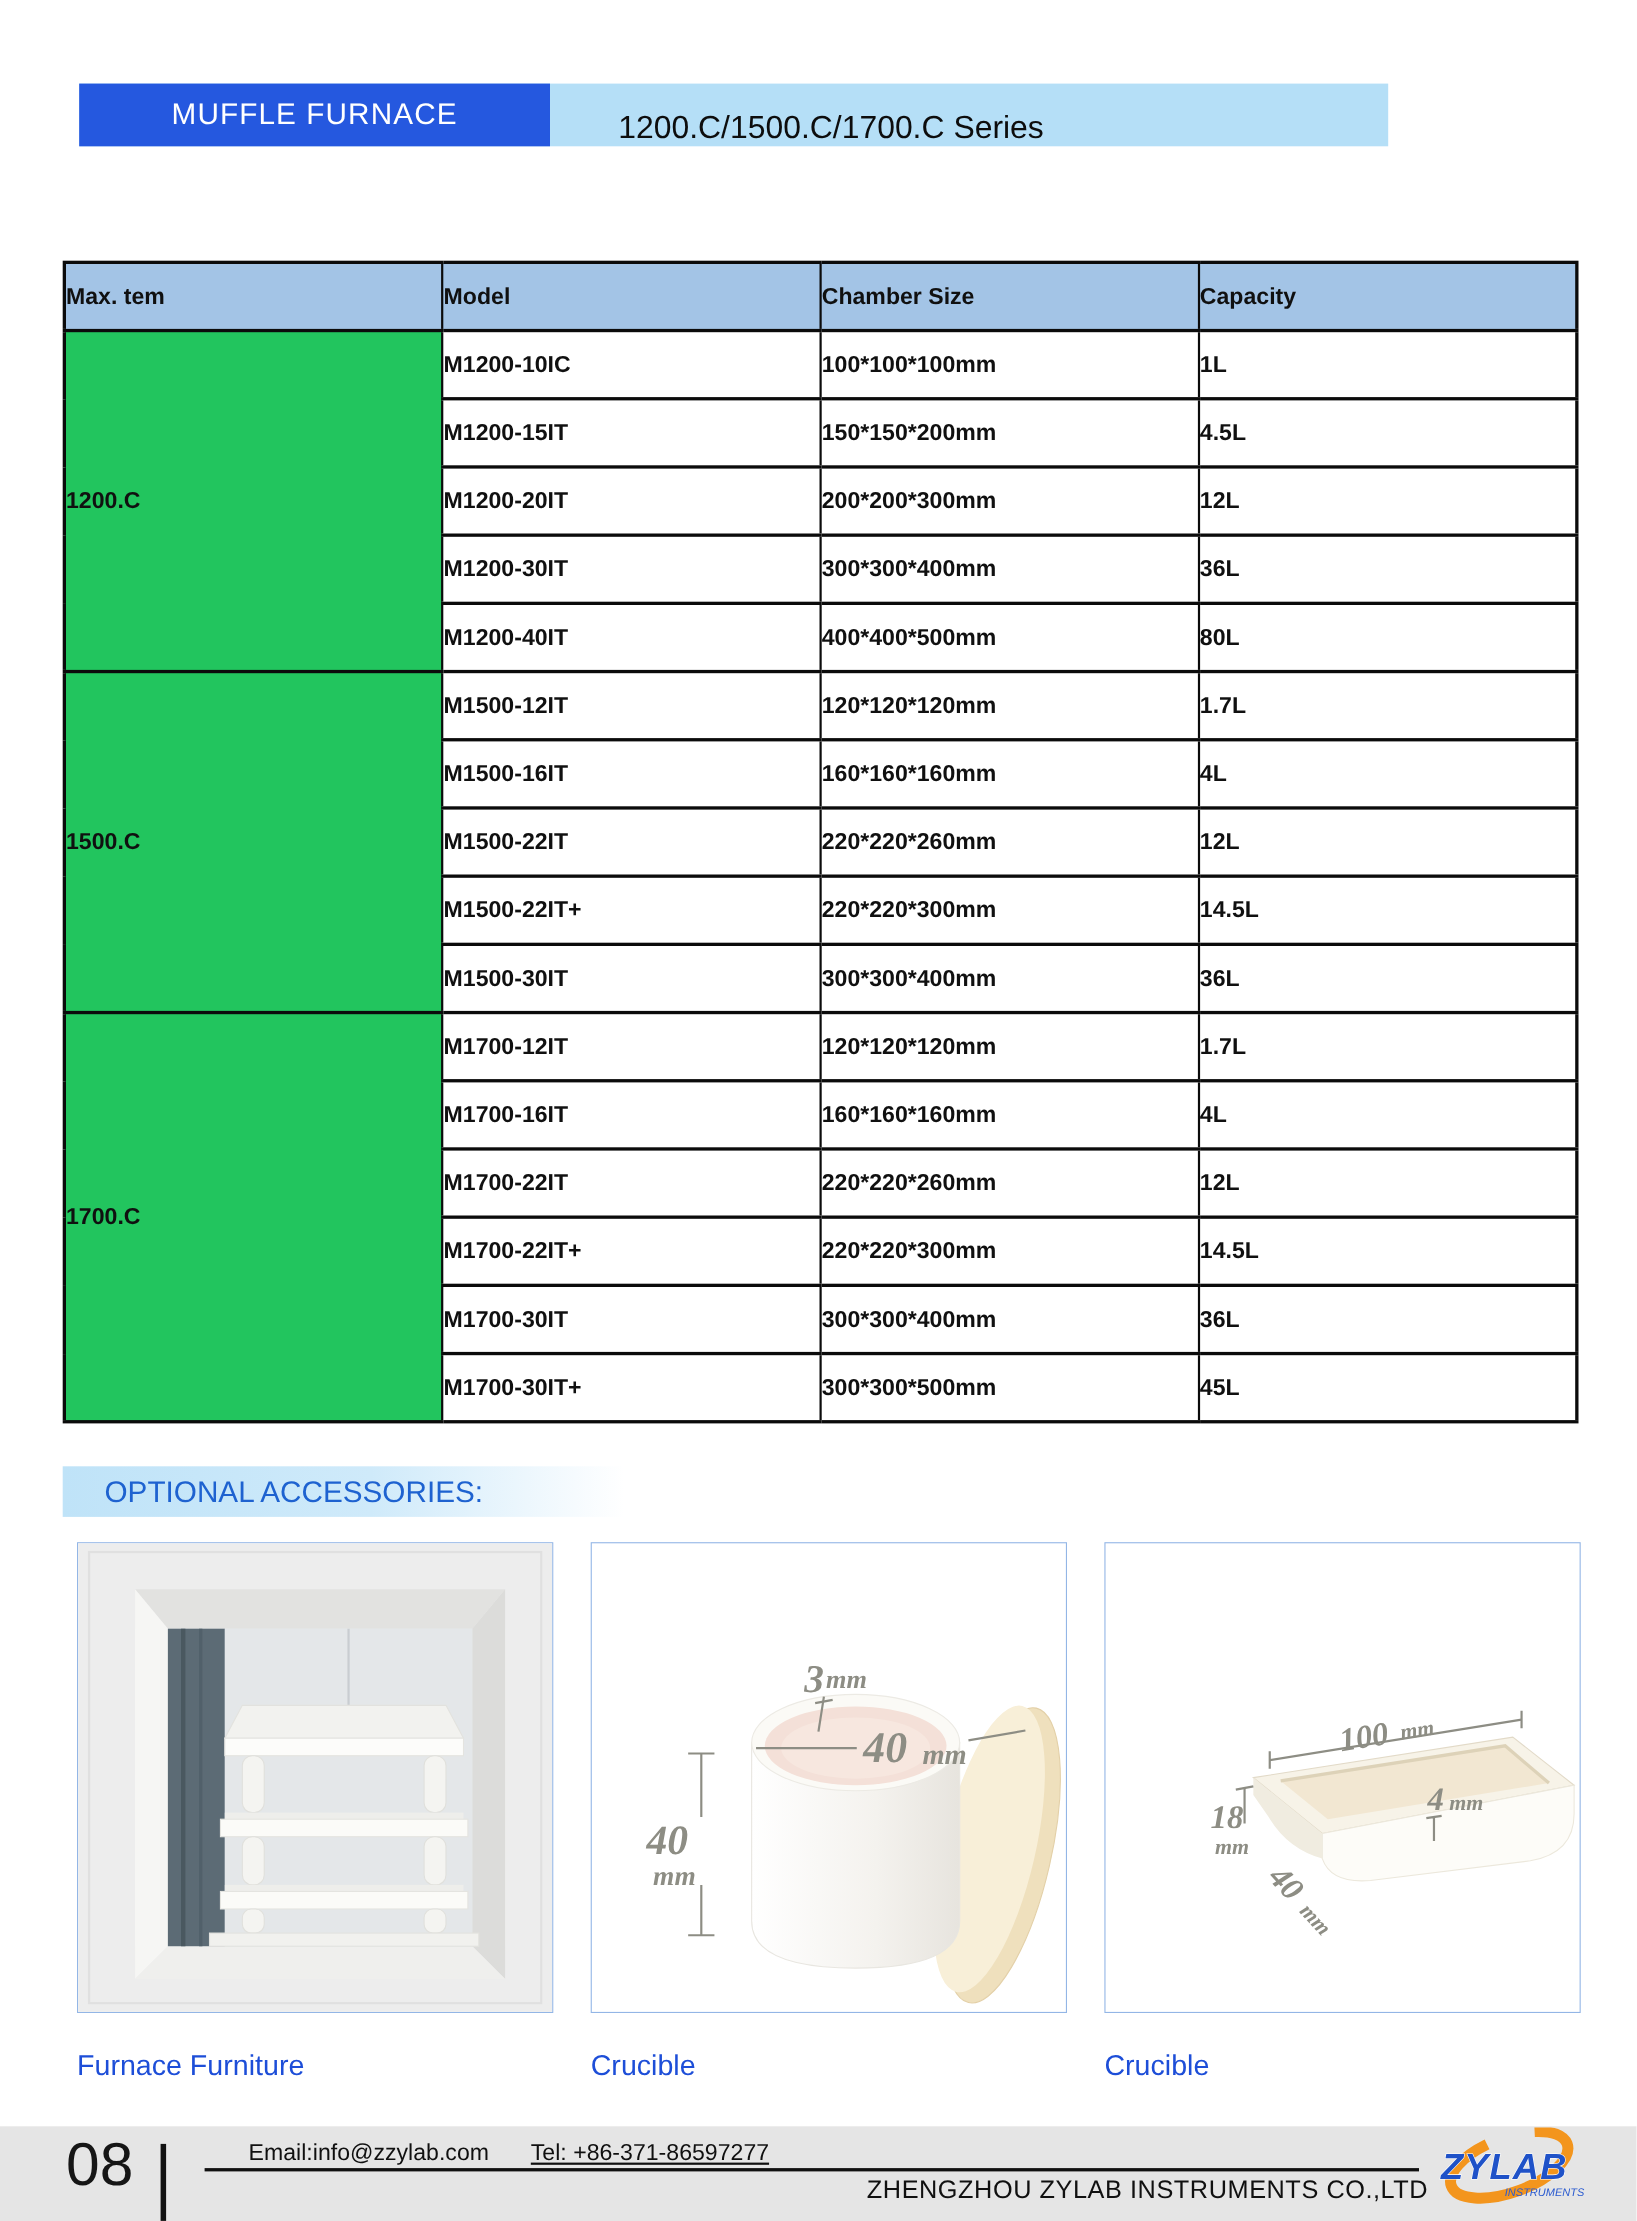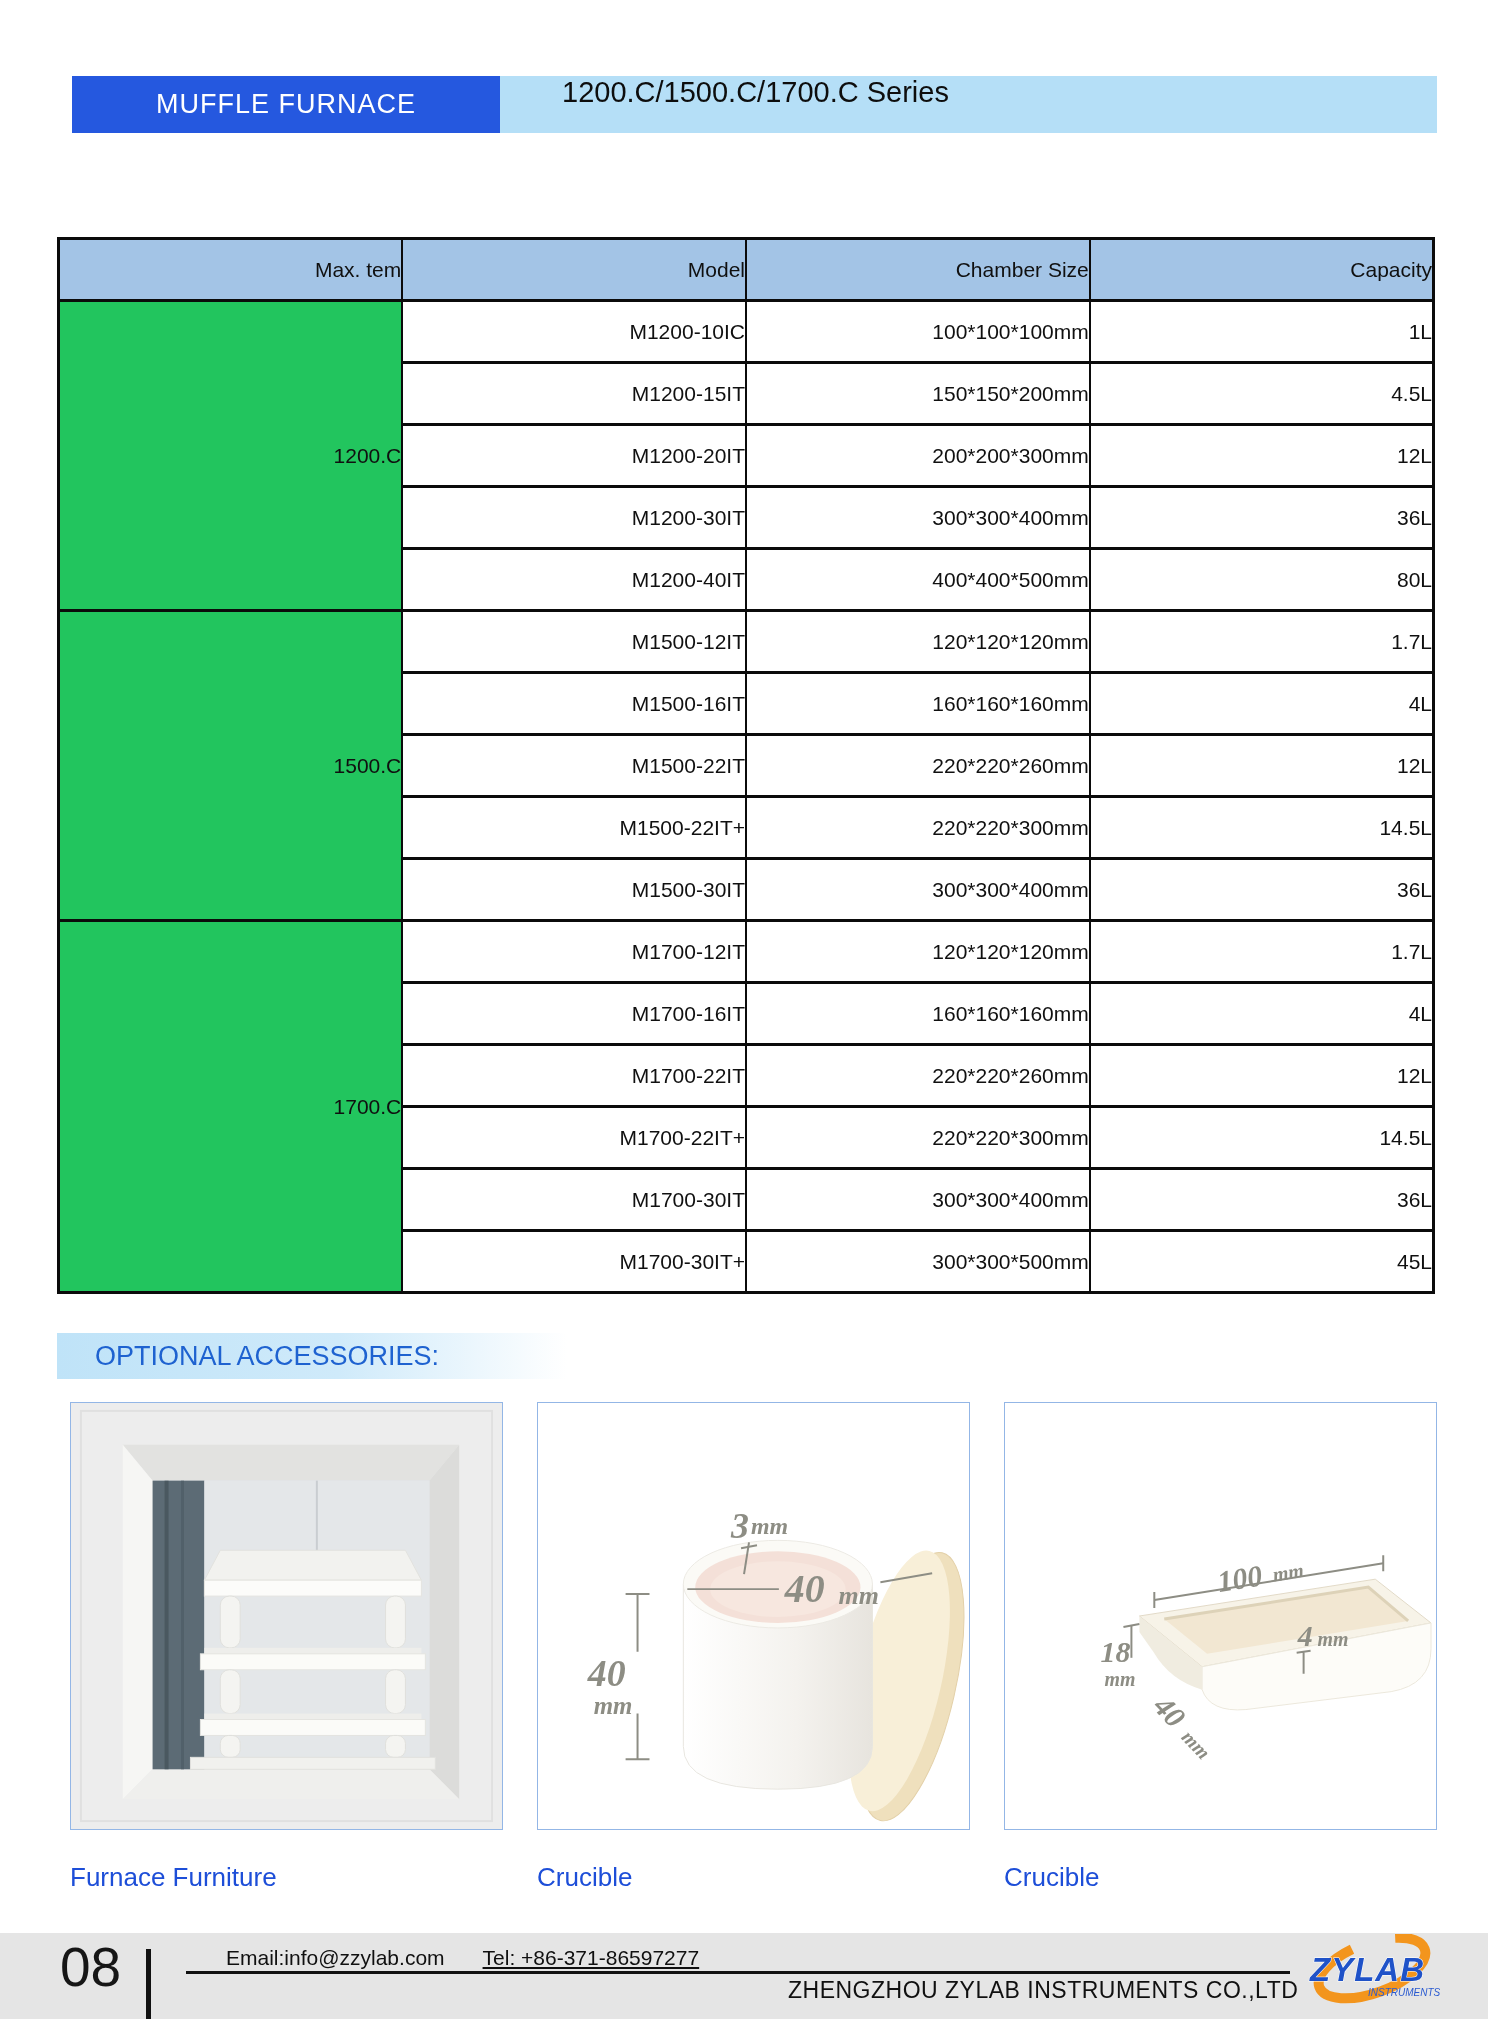--- a/index.html
+++ b/index.html
@@ -1,39 +1,39 @@
 <!DOCTYPE html>
 <html><head>
 <meta charset="utf-8">
 <style>
   html,body{margin:0;padding:0;background:#ffffff;}
   .page{position:relative;width:1488px;height:2019px;background:#ffffff;
         font-family:"Liberation Sans",sans-serif;overflow:hidden;}
 
   
-  .header-band{position:absolute;left:72px;top:76px;width:1365px;height:57px;
-               background:#b5dff7;display:flex;align-items:flex-start;}
+  .header-band{position:absolute;left:72px;top:76px;width:1190px;height:57px;
+               background:#b5dff7;display:flex;align-items:flex-end;}
   .header-badge{width:428px;height:57px;background:#2558df;color:#ffffff;
                 font-size:27px;letter-spacing:1px;display:flex;align-items:center;
                 justify-content:center;}
   .header-series{font-size:29px;color:#0d0d0d;margin-left:62px;}
 
   
   .sec-heading{position:absolute;left:57px;height:46px;display:flex;align-items:center;
                padding-left:38px;font-size:27px;color:#1e62d0;box-sizing:border-box;
                background:linear-gradient(to right,#bfe3f8 0%,#cfeafa 55%,rgba(255,255,255,0) 100%);}
   #stock-heading{top:188px;width:480px;}
   #acc-heading{top:1333px;width:510px;}
 
   
   table.stock{position:absolute;left:57px;top:237px;width:1378px;
               border-collapse:collapse;table-layout:fixed;border:3px solid #0b0b0b;}
   table.stock th,table.stock td{border:2px solid #0b0b0b;border-top-width:3px;border-bottom-width:3px;
-      text-align:right;font-size:21px;color:#101010;padding:0;height:59px;
-      font-weight:normal;background:#ffffff;}
+      text-align:left;font-size:21px;color:#101010;padding:0;height:59px;
+      font-weight:bold;background:#ffffff;}
   table.stock th{background:#a3c4e6;}
   table.stock td.grp{background:#22c55e;}
 
   
   .acc-row{position:absolute;left:70px;top:1402px;display:flex;gap:34px;}
   .acc-img{width:433px;height:428px;border:1px solid #93b6e6;box-sizing:border-box;
            background:#ffffff;}
   .acc-img svg{display:block;}
   .cap-row{position:absolute;left:70px;top:1862px;display:flex;gap:34px;}
   .cap{width:433px;text-align:left;font-size:26px;color:#1d4ed8;}

